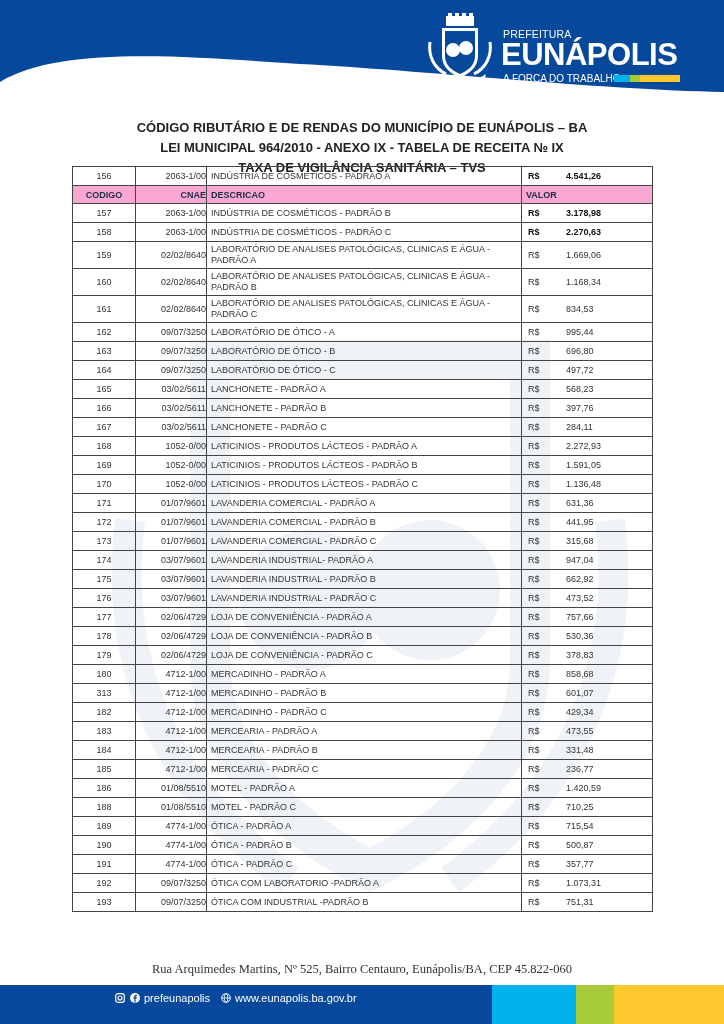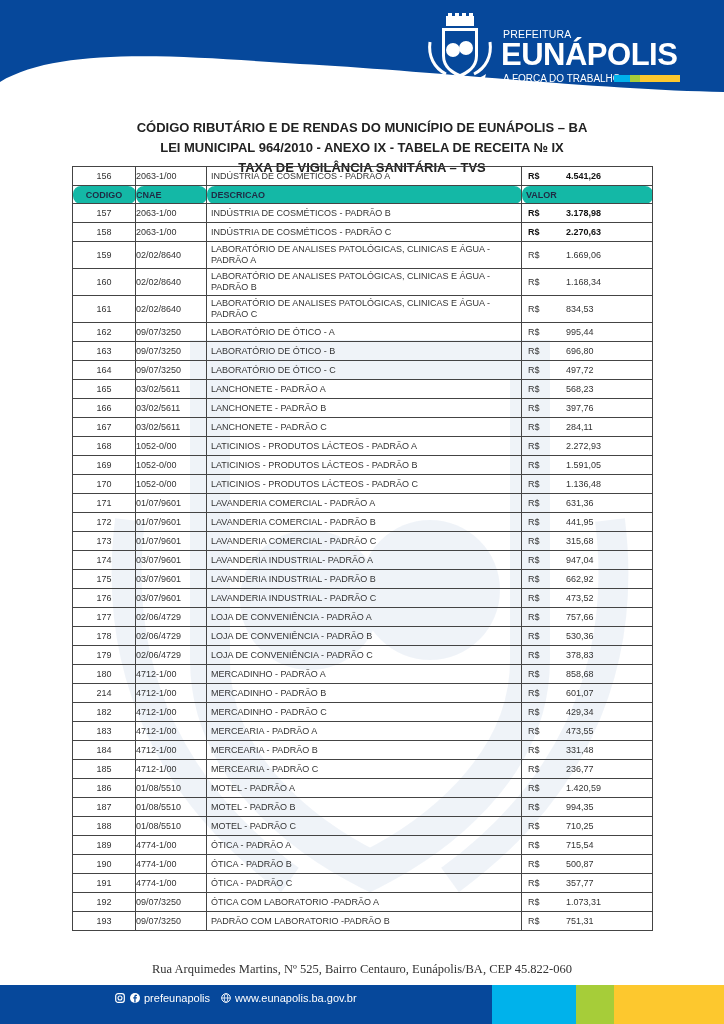--- a/index.html
+++ b/index.html
@@ -26,26 +26,26 @@
 
   table.tvs {
     position: absolute; left: 72px; top: 166px; width: 578px;
     border-collapse: collapse; table-layout: fixed;
     font-family: "Liberation Sans", sans-serif; font-size: 9px; color: #333;
   }
   table.tvs td { border: 1px solid #444; padding: 0 4px; height: 18px; vertical-align: middle; white-space: nowrap; overflow: hidden; }
   table.tvs tr.tall td { height: 26px; }
   table.tvs td.wrap { white-space: normal; line-height: 11px; margin-left: 25px; }
   table.tvs td.cod { text-align: center; width: 62px; padding: 0; }
-  table.tvs td.cnae { text-align: left; width: 70px; padding: 0; }
+  table.tvs td.cnae { text-align: right; width: 70px; padding: 0; }
   table.tvs td.desc { width: 306px; }
   table.tvs td.cur { width: 30px; border-right: none; padding-left: 6px; }
   table.tvs td.val { width: 80px; border-left: none; padding-right: 6px; }
   table.tvs tr.bold td.cur, table.tvs tr.bold td.val { font-weight: bold; color: #111; }
-  table.tvs tr.head td { background: #14b8a6; font-weight: bold; color: #1f2a44; height: 17px; border-radius: 8px; }
+  table.tvs tr.head td { background: #f9a8d4; font-weight: bold; color: #1f2a44; height: 17px; }
   table.tvs tr.head td.val-h { text-align: left; margin-top: 7px; }
 
   .address { position: absolute; left: 0; top: 962px; width: 724px; text-align: center; font-family: "Liberation Serif", serif; font-size: 12.5px; color: #333; }
   .footer-band { position: absolute; left: 0; top: 985px; width: 724px; height: 39px; display: flex; }
   .footer-band .seg { height: 100%; }
   .footer-links { position: absolute; left: 114px; top: 992px; display: flex; align-items: center; gap: 4px; color: #fff; font-size: 11px; }
   .footer-links .ic { display: inline-flex; width: 11px; height: 11px; align-items: center; justify-content: center; }
 </style>
 </head>
 <body>
@@ -272,21 +272,21 @@
         <td class="val">378,83</td>
       </tr>
       <tr>
         <td class="cod">180</td>
         <td class="cnae">4712-1/00</td>
         <td class="desc">MERCADINHO - PADRÃO A</td>
         <td class="cur">R$</td>
         <td class="val">858,68</td>
       </tr>
       <tr>
-        <td class="cod">214</td>
+        <td class="cod">313</td>
         <td class="cnae">4712-1/00</td>
         <td class="desc">MERCADINHO - PADRÃO B</td>
         <td class="cur">R$</td>
         <td class="val">601,07</td>
       </tr>
       <tr>
         <td class="cod">182</td>
         <td class="cnae">4712-1/00</td>
         <td class="desc">MERCADINHO - PADRÃO C</td>
         <td class="cur">R$</td>
@@ -314,27 +314,20 @@
         <td class="val">236,77</td>
       </tr>
       <tr>
         <td class="cod">186</td>
         <td class="cnae">01/08/5510</td>
         <td class="desc">MOTEL - PADRÃO A</td>
         <td class="cur">R$</td>
         <td class="val">1.420,59</td>
       </tr>
       <tr>
-        <td class="cod">187</td>
-        <td class="cnae">01/08/5510</td>
-        <td class="desc">MOTEL - PADRÃO B</td>
-        <td class="cur">R$</td>
-        <td class="val">994,35</td>
-      </tr>
-      <tr>
         <td class="cod">188</td>
         <td class="cnae">01/08/5510</td>
         <td class="desc">MOTEL - PADRÃO C</td>
         <td class="cur">R$</td>
         <td class="val">710,25</td>
       </tr>
       <tr>
         <td class="cod">189</td>
         <td class="cnae">4774-1/00</td>
         <td class="desc">ÓTICA - PADRÃO A</td>
@@ -358,21 +351,21 @@
       <tr>
         <td class="cod">192</td>
         <td class="cnae">09/07/3250</td>
         <td class="desc">ÓTICA COM LABORATORIO -PADRÃO A</td>
         <td class="cur">R$</td>
         <td class="val">1.073,31</td>
       </tr>
       <tr>
         <td class="cod">193</td>
         <td class="cnae">09/07/3250</td>
-        <td class="desc">PADRÃO COM LABORATORIO -PADRÃO B</td>
+        <td class="desc">ÓTICA COM INDUSTRIAL -PADRÃO B</td>
         <td class="cur">R$</td>
         <td class="val">751,31</td>
       </tr>
     </tbody>
 </table>
 
 <div class="address">Rua Arquimedes Martins, Nº 525, Bairro Centauro, Eunápolis/BA, CEP 45.822-060</div>
 <div class="footer-band">
   <div class="seg" style="width:492px;background:#06489b"></div>
   <div class="seg" style="width:84px;background:#00b2eb"></div>

